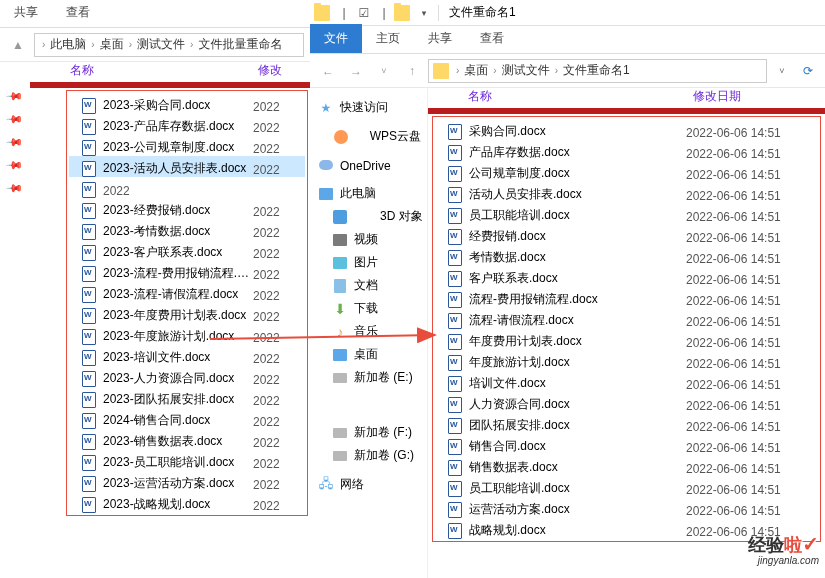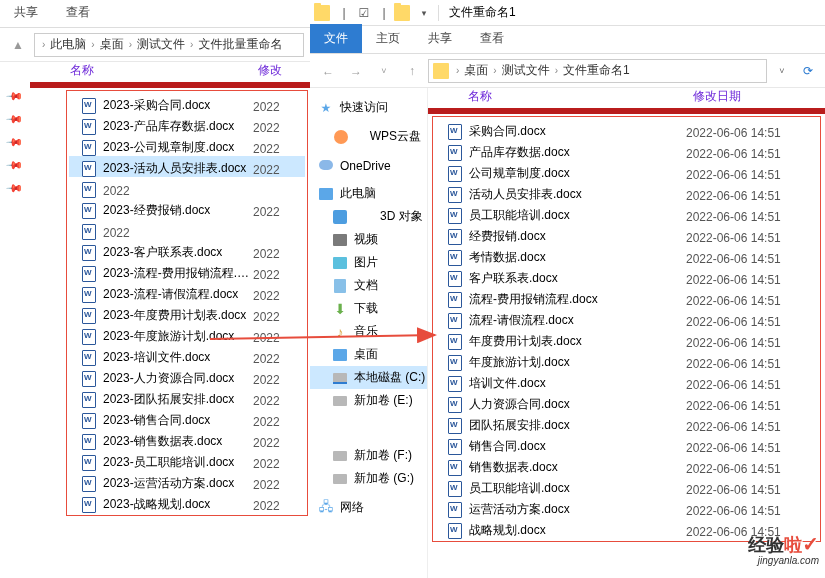--- a/index.html
+++ b/index.html
@@ -154,20 +154,21 @@
             <span class="file-ico">
               <span class="docx-ico"></span>
             </span>
     <span class="file-name">2023-经费报销.docx</span>
     <span class="file-date" style="width:40px">2022</span>
           </div>
           <div class="file-row">
             <span class="file-ico">
               <span class="docx-ico"></span>
             </span>
+    <span class="file-name">2023-考情数据.docx</span>
     <span class="file-date" style="width:40px">2022</span>
           </div>
           <div class="file-row">
             <span class="file-ico">
               <span class="docx-ico"></span>
             </span>
     <span class="file-name">2023-客户联系表.docx</span>
     <span class="file-date" style="width:40px">2022</span>
           </div>
           <div class="file-row">
@@ -216,21 +217,21 @@
             <span class="file-ico">
               <span class="docx-ico"></span>
             </span>
     <span class="file-name">2023-团队拓展安排.docx</span>
     <span class="file-date" style="width:40px">2022</span>
           </div>
           <div class="file-row">
             <span class="file-ico">
               <span class="docx-ico"></span>
             </span>
-    <span class="file-name">2023-销售合同.docx</span>
+    <span class="file-name">2024-销售合同.docx</span>
     <span class="file-date" style="width:40px">2022</span>
           </div>
           <div class="file-row">
             <span class="file-ico">
               <span class="docx-ico"></span>
             </span>
     <span class="file-name">2023-销售数据表.docx</span>
     <span class="file-date" style="width:40px">2022</span>
           </div>
           <div class="file-row">
@@ -362,26 +363,20 @@
           <span class="side-ico">
             <span class="ico-music">♪</span>
           </span>
      <span>音乐</span>
         </div>
         <div class="side-item" style="padding-left: 22px;">
           <span class="side-ico">
             <span class="ico-desk"></span>
           </span>
      <span>桌面</span>
-        </div>
-        <div class="side-item selected" style="padding-left: 22px;">
-          <span class="side-ico">
-            <span class="ico-disk c"></span>
-          </span>
-     <span>本地磁盘 (C:)</span>
         </div>
         <div class="side-item" style="padding-left: 22px;">
           <span class="side-ico">
             <span class="ico-disk"></span>
           </span>
      <span>新加卷 (E:)</span>
         </div>
         <div class="side-item" style="padding-left: 22px; margin-top: 32px;">
           <span class="side-ico">
             <span class="ico-disk"></span>

